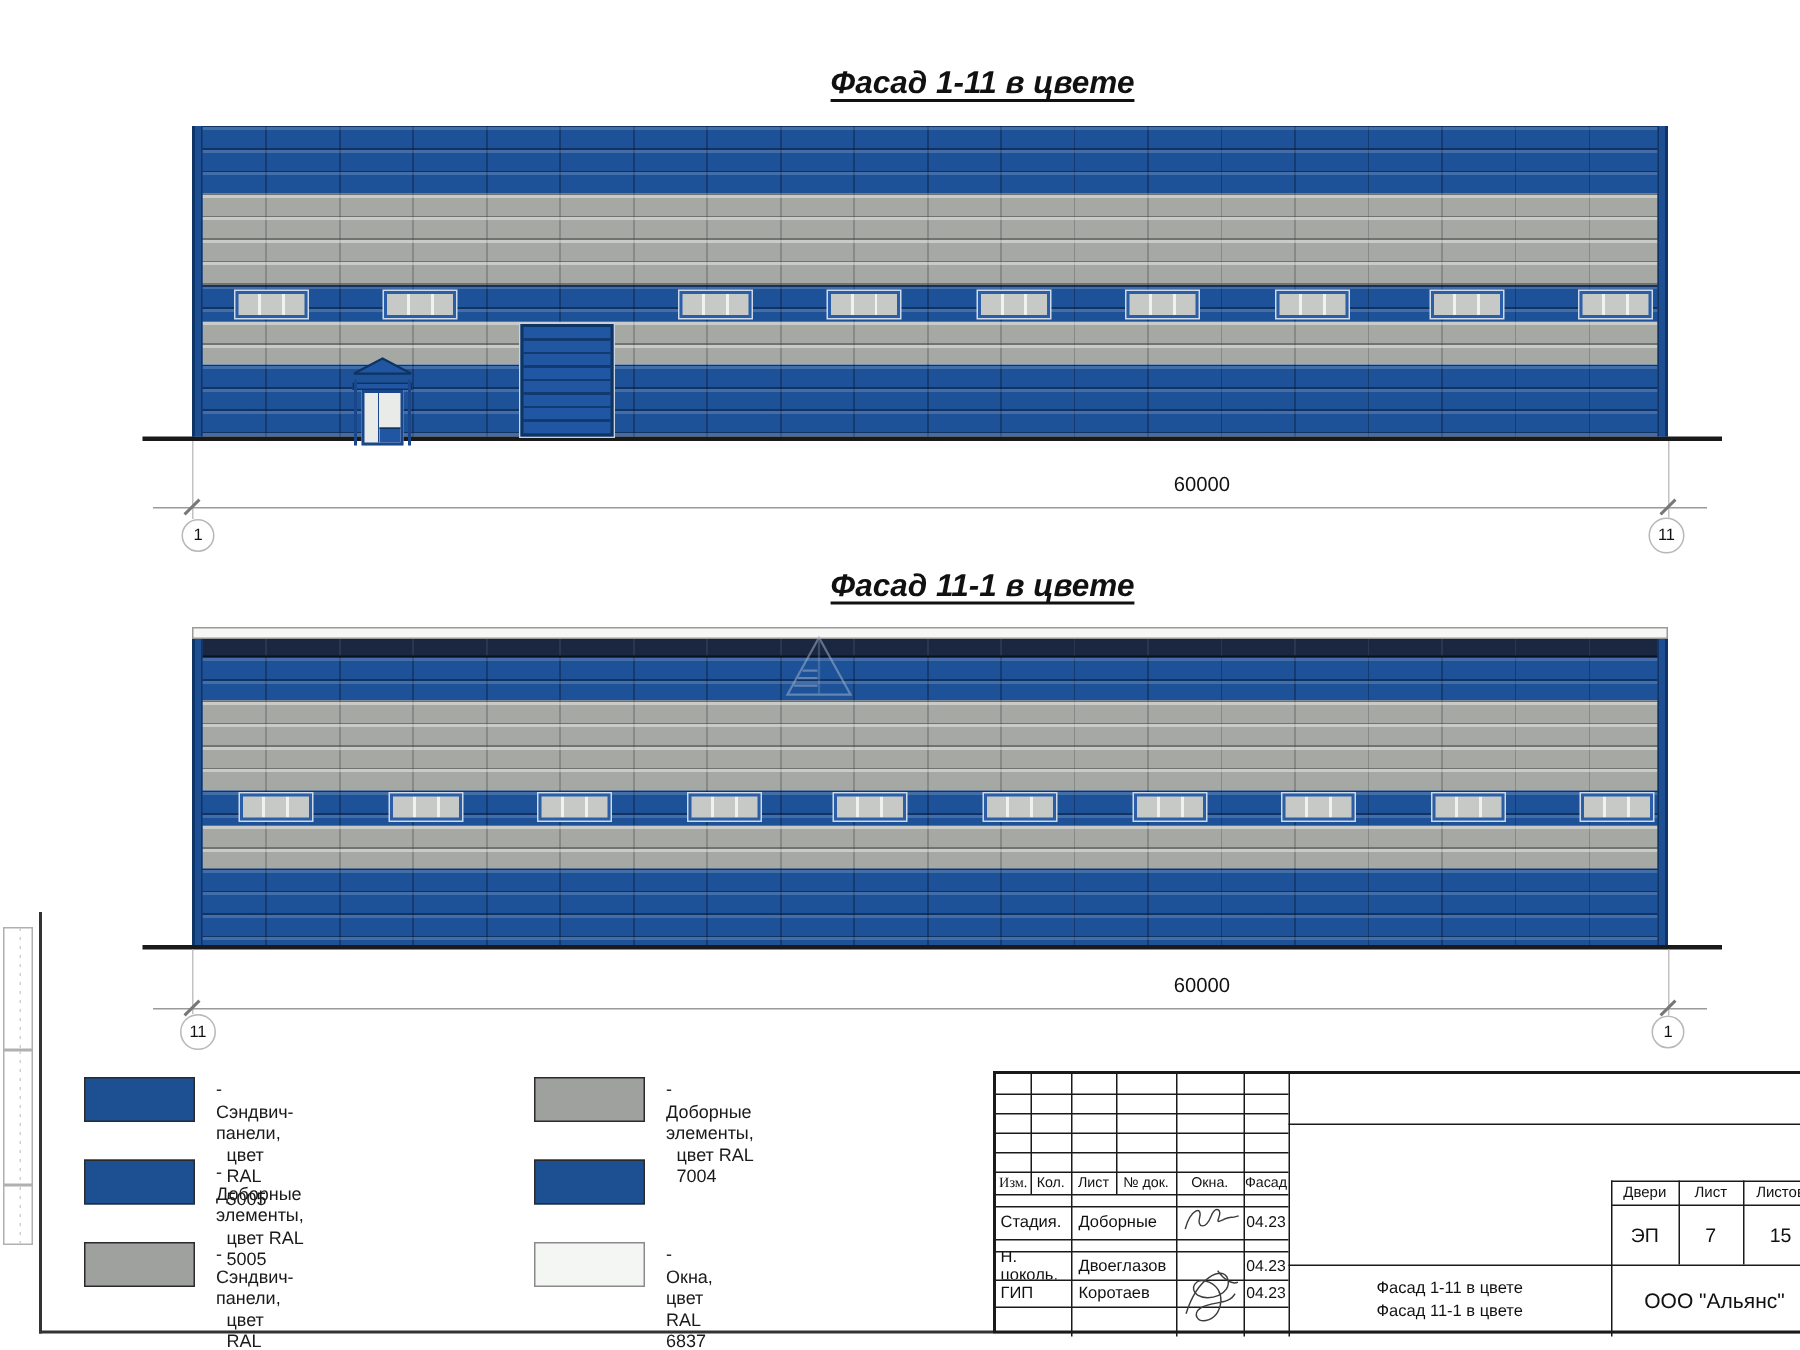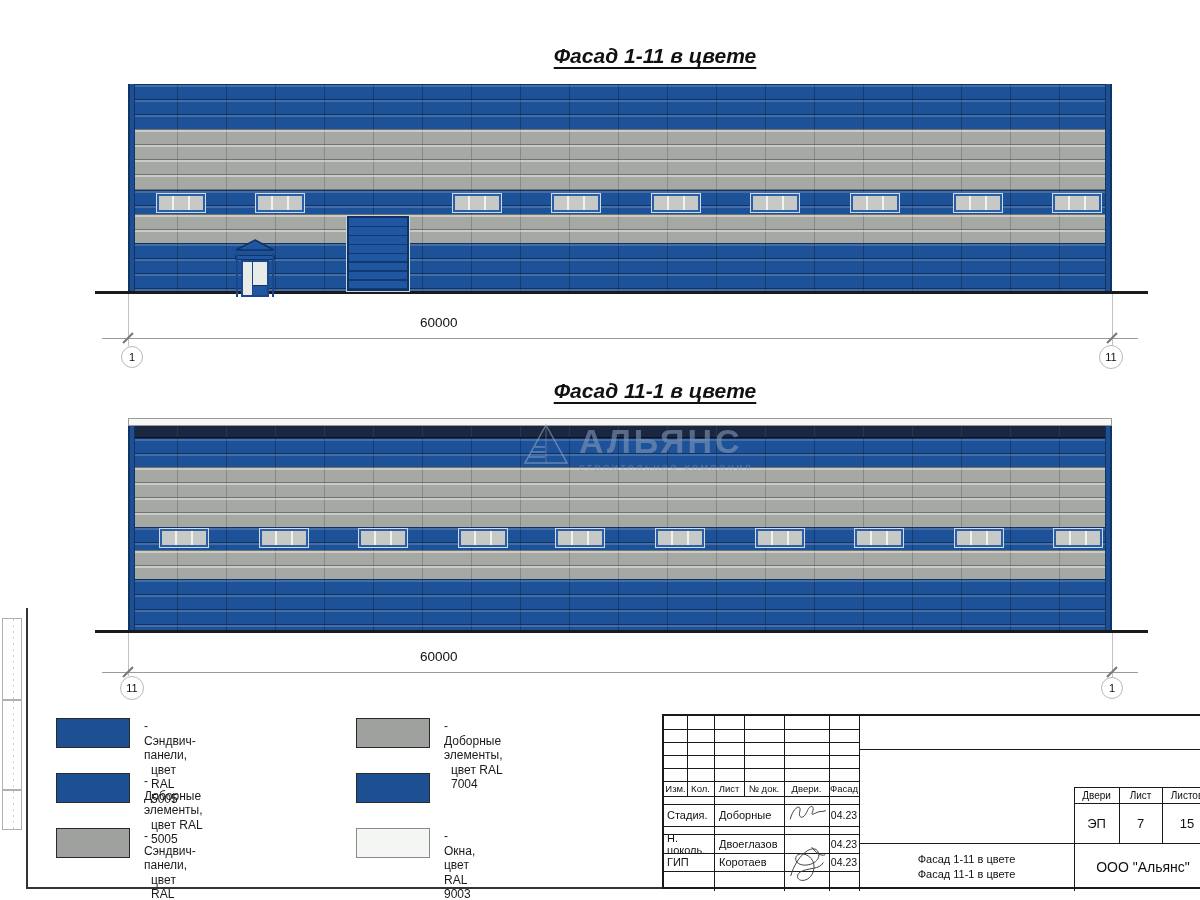--- a/index.html
+++ b/index.html
@@ -47,21 +47,21 @@
   
   .wm{position:absolute;left:395px;top:5px;display:flex;align-items:flex-start;z-index:10;pointer-events:none;}
   .wm-txt{margin-left:10px;}
   .wm-brand{font-size:34px;font-weight:bold;letter-spacing:3px;color:rgba(126,149,181,.62);line-height:36px;}
   .wm-tag{font-size:11px;letter-spacing:2.5px;color:rgba(130,158,196,.48);margin-top:2px;}
 
   
   .ext{position:absolute;width:1px;background:#c2c2c2;}
   .dimline{position:absolute;height:1px;background:#9a9a9a;}
   .tick{position:absolute;width:2px;height:14px;background:#777;transform:rotate(45deg);}
-  .dimtext{position:absolute;left:420px;width:400px;text-align:left;font-size:13.5px;color:#111;}
+  .dimtext{position:absolute;left:420px;width:400px;text-align:right;font-size:13.5px;color:#111;}
   .axis-circle{position:absolute;border:1px solid #b8b8b8;border-radius:50%;background:#fff;
      display:flex;align-items:center;justify-content:center;font-size:11px;color:#111;box-sizing:border-box;}
 
   
   .legend-col{position:absolute;top:718px;}
   #legend-col1{left:56px;} #legend-col2{left:356px;}
   .legend-item{position:absolute;left:0;display:flex;align-items:flex-start;}
   .swatch{width:74px;height:30px;border:1px solid #333;box-sizing:border-box;flex:0 0 auto;}
   .legend-text{margin-left:14px;font-size:12px;line-height:14.5px;color:#1a1a1a;padding-top:1px;}
   .legend-text .cont{padding-left:7px;}
@@ -133,24 +133,20 @@
       <div class="win" style="left: 827px; top: 111px; width: 48px; height: 18px;"></div>
       <div class="win" style="left: 926px; top: 111px; width: 48px; height: 18px;"></div>
       <div class="wm">
         <svg width="46" height="42" viewBox="0 0 46 42">
           <g stroke="#9db0c9" fill="none" stroke-width="1.5" opacity="0.55">
             <path d="M23 2 L44 40 L2 40 Z"></path>
             <path d="M23 4 L23 40" opacity="0.5"></path>
             <path d="M6 34 L22 34 M9 29 L22 29 M12 24 L22 24"></path>
           </g>
         </svg>
-        <div class="wm-txt">
-          <div class="wm-brand">АЛЬЯНС</div>
-          <div class="wm-tag">строительная компания</div>
-        </div>
       </div>
     </div>
 
   <div class="ground" style="top:291px;"></div>
   <div class="ground" style="top:630px;"></div>
 
   <div>
     <div class="ext" style="left:128px;top:294px;height:52px;"></div>
     <div class="ext" style="left:1112px;top:294px;height:51px;"></div>
     <div class="dimline" style="left:102px;top:338px;width:1036px;"></div>
@@ -210,38 +206,38 @@
           <div>- Доборные элементы,</div>
           <div class="cont">цвет RAL 7004</div>
         </div>
       </div>
       <div class="legend-item" style="top: 55px;">
         <div class="swatch" style="background: rgb(29, 80, 146); border-color: rgb(42, 42, 42);"></div>
       </div>
       <div class="legend-item" style="top: 110px;">
         <div class="swatch" style="background: rgb(244, 246, 243); border-color: rgb(138, 138, 138);"></div>
         <div class="legend-text">
-          <div>- Окна, цвет RAL 9003</div>
+          <div>- Окна, цвет RAL 6837</div>
         </div>
       </div>
     </div>
 
   <div class="frame-v"></div>
   <div class="frame-b"></div>
   <div class="side-cell" style="left:2px;top:618px;width:20px;height:82px;"></div>
   <div class="side-cell" style="left:2px;top:700px;width:20px;height:90px;"></div>
   <div class="side-cell" style="left:2px;top:790px;width:20px;height:40px;"></div>
 
   <div id="titleblock">
 
-    <div class="tb-cell" style="left:0;top:65px;width:23px;height:15px;font-size:9.5px;">Изм.</div>
+    <div class="tb-cell" style="left:0;top:65px;width:23px;height:15px;font-size:9.5px;font-family:Liberation Serif, serif;">Изм.</div>
     <div class="tb-cell" style="left:23px;top:65px;width:27px;height:15px;font-size:9.5px;">Кол.</div>
     <div class="tb-cell" style="left:50px;top:65px;width:30px;height:15px;font-size:9.5px;">Лист</div>
     <div class="tb-cell" style="left:80px;top:65px;width:40px;height:15px;font-size:9.5px;">№ док.</div>
-    <div class="tb-cell" style="left:120px;top:65px;width:45px;height:15px;font-size:9.5px;">Двери.</div>
+    <div class="tb-cell" style="left:120px;top:65px;width:45px;height:15px;font-size:9.5px;">Окна.</div>
     <div class="tb-cell" style="left:165px;top:65px;width:30px;height:15px;font-size:9.5px;">Фасад</div>
 
     <div class="tb-cell tb-left" style="left:0;top:88px;width:50px;height:22px;font-size:11px;">Стадия.</div>
     <div class="tb-cell tb-left" style="left:52px;top:88px;width:68px;height:22px;font-size:11px;">Доборные</div>
     <div class="tb-cell" style="left:165px;top:88px;width:30px;height:22px;font-size:10.5px;">04.23</div>
 
     <div class="tb-cell tb-left" style="left:0;top:118px;width:52px;height:19px;font-size:11px;">Н. цоколь.</div>
     <div class="tb-cell tb-left" style="left:52px;top:118px;width:68px;height:19px;font-size:11px;">Двоеглазов</div>
     <div class="tb-cell" style="left:165px;top:118px;width:30px;height:19px;font-size:10.5px;">04.23</div>
 

